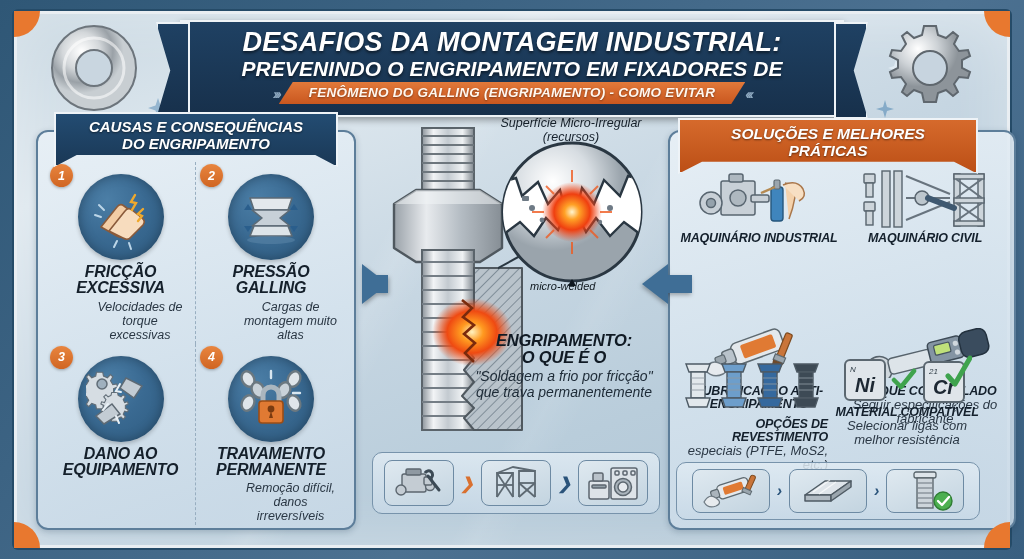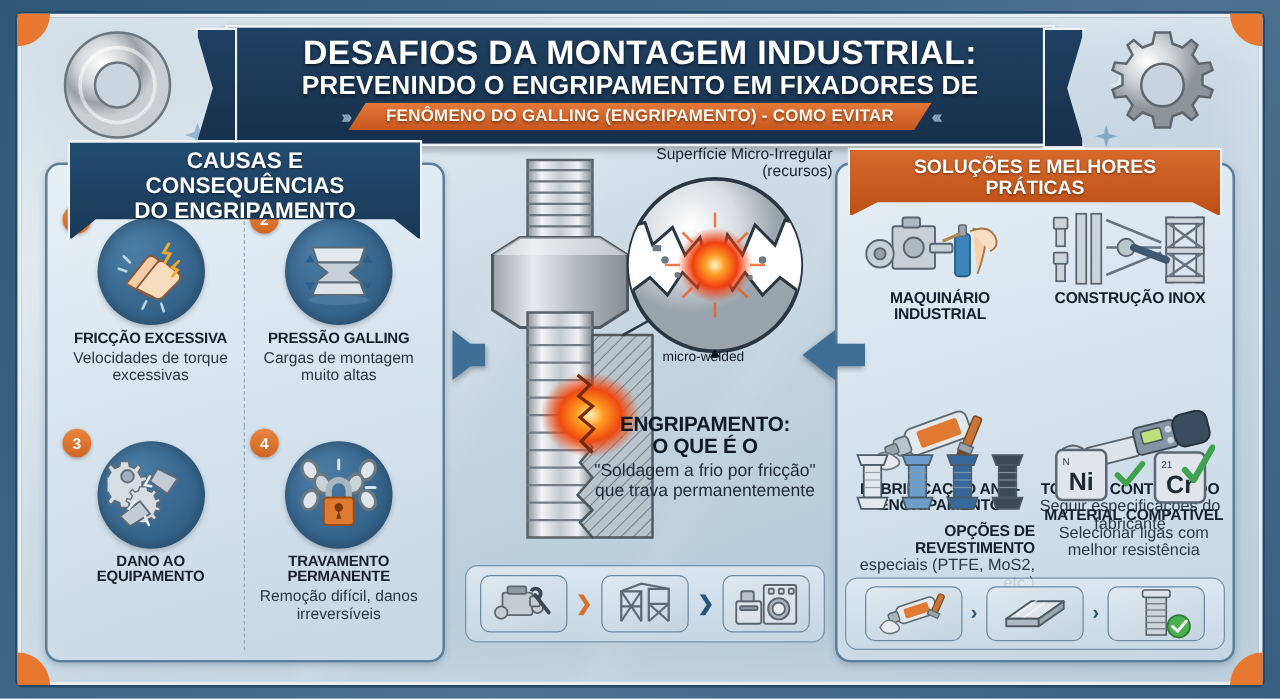--- a/index.html
+++ b/index.html
@@ -5,20 +5,21 @@
   * { box-sizing: border-box; margin: 0; padding: 0; }
   html, body {
     width: 1024px; height: 559px;
     font-family: "Liberation Sans", sans-serif;
     overflow: hidden;
   }
   #root {
     position: relative; width: 1024px; height: 559px;
     background: linear-gradient(135deg, #2f5776 0%, #3c6383 30%, #4c7191 60%, #395f80 100%);
     overflow: hidden;
+    font-style: italic;
   }
   
   .frame {
     position: absolute; left: 14px; top: 11px; right: 14px; bottom: 11px;
     border: 3px solid #e9eef2;
     border-radius: 4px;
     background:
       linear-gradient(118deg, rgba(255,255,255,0) 38%, rgba(255,255,255,.10) 40%, rgba(255,255,255,0) 43%),
       linear-gradient(118deg, rgba(255,255,255,0) 56%, rgba(255,255,255,.08) 58%, rgba(255,255,255,0) 61%),
       linear-gradient(160deg, #c9d8e2 0%, #dde7ee 22%, #c6d6e2 48%, #b9cddb 70%, #aec4d4 100%);
@@ -76,31 +77,31 @@
   .chev { color:#8ea9c0; font-weight:bold; font-size:15px; letter-spacing:-3px; }
 
   
   .panel {
     position:absolute; z-index: 3;
     background: linear-gradient(165deg, rgba(232,240,246,.92) 0%, rgba(213,227,238,.88) 55%, rgba(199,216,230,.88) 100%);
     border: 2px solid #5d7e9a; border-radius: 12px;
     box-shadow: 0 2px 6px rgba(20,45,70,.22);
   }
   #panel-left  { left: 36px;  top: 130px; width: 320px; height: 400px; }
-  #panel-right { left: 668px; top: 130px; width: 320px; height: 400px; }
+  #panel-right { left: 668px; top: 130px; width: 348px; height: 400px; }
 
   .panel-header {
     position:absolute; z-index: 10; text-align:center;
     padding: 5px 22px 6px 22px; color:#fff; font-weight:bold;
     text-shadow: 0 1px 2px rgba(0,0,0,.5); line-height:1.1;
     border: 2px solid #eef3f7;
     clip-path: polygon(0 0,100% 0,100% 100%, 92% 78%, 8% 78%, 0 100%);
   }
   #header-left {
-    left: 54px; top: 112px; width: 284px; font-size: 18px;
+    left: 54px; top: 112px; width: 284px; font-size: 15px;
     background: linear-gradient(180deg,#234c72 0%,#1a3856 100%);
     padding-bottom: 13px;
   }
   #header-right {
     left: 678px; top: 118px; width: 300px; font-size: 15.5px;
     background: linear-gradient(180deg,#d66a2c 0%,#bc4f16 100%);
     padding-bottom: 13px;
   }
 
   .quad-grid { position:absolute; inset: 30px 8px 8px 8px; display:grid;
@@ -114,22 +115,22 @@
     color:#fff; font-weight:bold; font-size:12.5px;
     display:flex; align-items:center; justify-content:center;
     box-shadow: 0 1px 3px rgba(0,0,0,.3); z-index: 4;
   }
   .circ-ill {
     width: 86px; height: 86px; border-radius: 50%; margin: 6px auto 4px auto;
     background: radial-gradient(circle at 34% 30%, #4b7ea6 0%, #3a6a92 45%, #2e5b80 100%);
     display:flex; align-items:center; justify-content:center;
     box-shadow: inset 0 0 12px rgba(0,0,0,.3), 0 2px 4px rgba(0,0,0,.22);
   }
-  .q-title { font-weight:bold; font-size:12px; color:#15202b; line-height:1.02; letter-spacing:-.2px; }
-  .q-desc  { font-size:12.5px; color:#2a3744; line-height:1.12; margin-top:3px; }
+  .q-title { font-weight:bold; font-size:16px; color:#15202b; line-height:1.02; letter-spacing:-.2px; }
+  .q-desc  { font-size:12.5px; color:#2a3744; line-height:1.12; margin-top:3px;margin-left:39px; }
 
   
   .sol-grid { position:absolute; inset: 34px 6px 56px 6px; display:grid;
      grid-template-columns:1fr 1fr; grid-template-rows:1fr 1fr; }
   .sol { position:relative; text-align:center; padding: 2px 3px; }
   .sol-ill { height: 64px; display:flex; align-items:center; justify-content:center; }
   .sol-title { font-weight:bold; font-size:12.5px; color:#14202c; line-height:1.03; letter-spacing:-.2px; }
   .sol-desc  { font-size:13px; color:#2a3744; line-height:1.1; }
 
   
@@ -146,21 +147,21 @@
     display:flex; align-items:center; justify-content:center;
   }
   #strip-right .strip-cell { width: 78px; height: 44px; }
   .strip-arrow { color:#2a537a; font-weight:bold; font-size:16px; }
   .strip-arrow.orange { color:#d9702f; }
 
   
   #center { position:absolute; left: 360px; top: 112px; width: 306px; height: 400px; z-index: 4; }
   .center-label {
     position:absolute; left: 116px; top: 4px; width: 190px;
-    font-size: 12.5px; color:#16212c; line-height:1.12; text-align:right;
+    font-size: 12.5px; color:#16212c; line-height:1.12; text-align:center;
   }
   .micro-welded {
     position:absolute; left: 170px; top: 168px; font-size: 11px; color:#10191f;
   }
   .whatis { position:absolute; left: 104px; top: 220px; width: 200px; text-align:center; }
   .whatis-t { font-weight:bold; font-size:16.5px; color:#101a24; line-height:1.04; letter-spacing:-.2px; }
   .whatis-d { font-size:14px; color:#1d2a36; line-height:1.15; margin-top:2px; }
   .big-arrow { position:absolute; width:0; height:0; }
   #arrow-in-left {
     left: 2px; top: 152px;
@@ -575,21 +576,21 @@
                 <path d="M96 35 L122 53"></path>
                 <path d="M122 35 L96 53"></path>
               <path d="M46 8 L90 26"></path>
                 <path d="M46 52 L90 34"></path>
                 <path d="M46 30 h44"></path>
             </g>
             <circle cx="62" cy="30" r="7" fill="#bcc6cd" stroke="#58646e" stroke-width="1.5"></circle>
             <path d="M68 30 l26 10" stroke="#3e5870" stroke-width="6" stroke-linecap="round"></path>
           </svg>
         </div>
-        <div class="sol-title">CONSTRUÇÃO INOX</div>
+        <div class="sol-title">MAQUINÁRIO CIVIL</div>
       </div>
 
       <div class="sol">
         <div class="sol-ill">
           <svg width="120" height="58" viewBox="0 0 120 58">
             <g transform="rotate(-20 58 28)">
               <rect x="34" y="12" width="52" height="22" rx="6" fill="#e3e8ec" stroke="#5d6970" stroke-width="1.5"></rect>
               <rect x="44" y="16" width="34" height="14" rx="2" fill="#e07a33"></rect>
               <rect x="24" y="16" width="12" height="14" rx="3" fill="#b9c3cb" stroke="#5d6970" stroke-width="1.4"></rect>
               <rect x="16" y="19" width="10" height="8" rx="2" fill="#9aa5ad" stroke="#5d6970" stroke-width="1.2"></rect>

